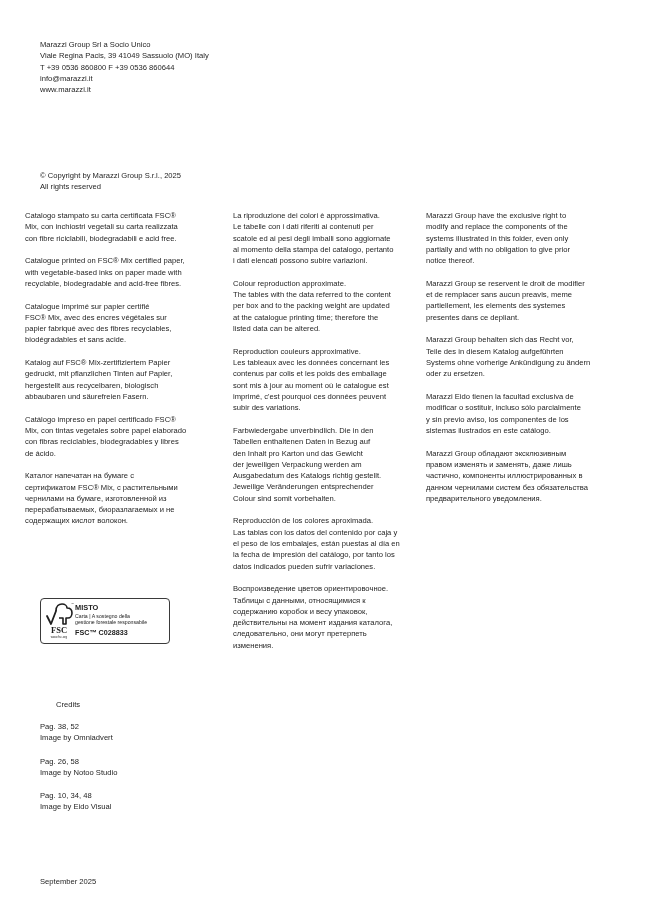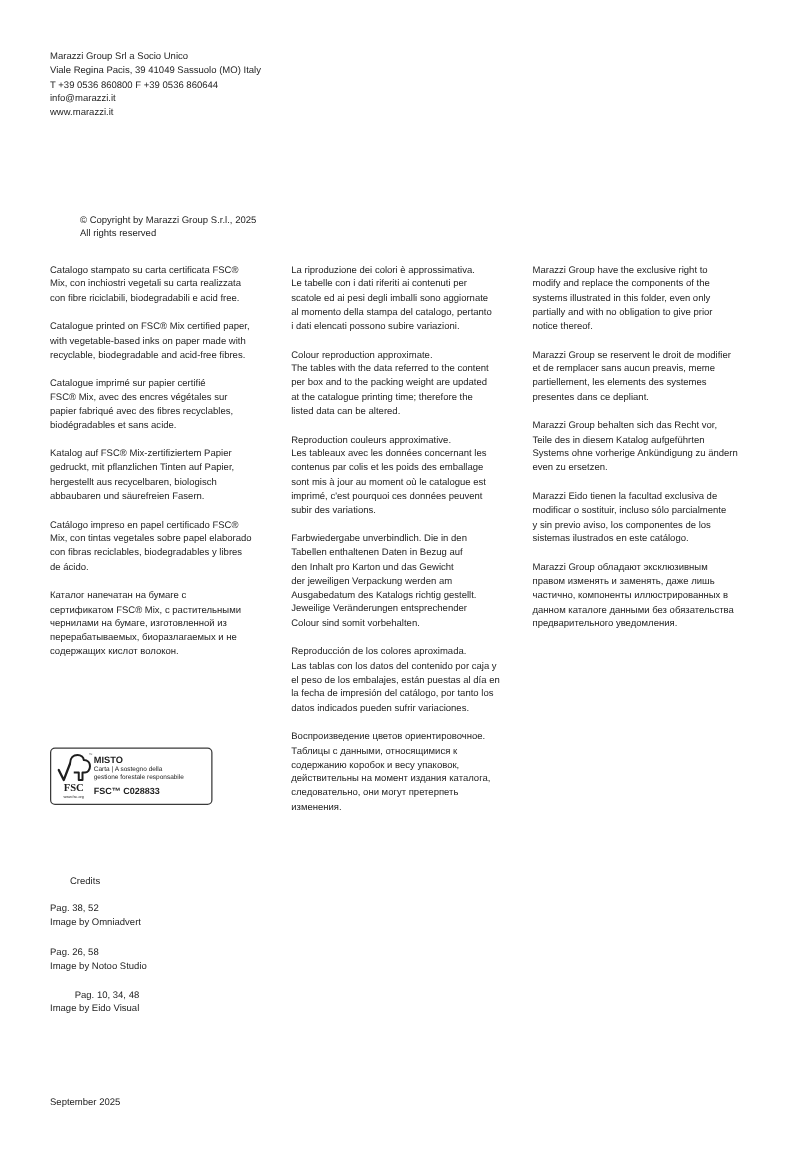--- a/index.html
+++ b/index.html
@@ -17,26 +17,26 @@
       font-size: 7.6px;
       line-height: 11.3px;
       letter-spacing: 0.01px;
     }
     .block {
       position: absolute;
       margin: 0;
     }
     .line { display: block; white-space: nowrap; }
     .company { left: 40px; top: 39px; }
-    .copyright { left: 40px; top: 170px; margin-left: 24px; }
+    .copyright { left: 40px; top: 170px; }
     .col {
       position: absolute;
       top: 210px;
     }
-    .col1 { left: 40px; width: 185px; }
+    .col1 { left: 25px; width: 185px; }
     .col2 { left: 233px; width: 185px; }
     .col3 { left: 426px; width: 190px; }
     .para {
       margin: 0 0 11.4px 0;
     }
     .para .line { white-space: nowrap; }
 
     .fsc-box {
       position: absolute;
       left: 40px;
@@ -81,21 +81,21 @@
       font-weight: bold;
       font-size: 7.2px;
       line-height: 11px;
       margin-top: 1px;
     }
 
     .credits-title { left: 56px; top: 699px; }
     .credit { position: absolute; left: 40px; }
     .credit1 { top: 721px; }
     .credit2 { top: 756px; }
-    .credit3 { top: 790px; text-align: right; }
+    .credit3 { top: 790px; }
     .footer-date { left: 40px; top: 876px; }
   </style>
 </head>
 <body>
 
 <div class="block company">
   <span class="line">Marazzi Group Srl a Socio Unico</span>
   <span class="line">Viale Regina Pacis, 39 41049 Sassuolo (MO) Italy</span>
   <span class="line">T +39 0536 860800 F +39 0536 860644</span>
   <span class="line">info@marazzi.it</span>
@@ -205,33 +205,33 @@
     <p class="para">
       <span class="line">Marazzi Group se reservent le droit de modifier</span>
       <span class="line">et de remplacer sans aucun preavis, meme</span>
       <span class="line">partiellement, les elements des systemes</span>
       <span class="line">presentes dans ce depliant.</span>
     </p>
     <p class="para">
       <span class="line">Marazzi Group behalten sich das Recht vor,</span>
       <span class="line">Teile des in diesem Katalog aufgeführten</span>
       <span class="line">Systems ohne vorherige Ankündigung zu ändern</span>
-      <span class="line">even zu ersetzen.</span>
+      <span class="line">oder zu ersetzen.</span>
     </p>
     <p class="para">
       <span class="line">Marazzi Eido tienen la facultad exclusiva de</span>
       <span class="line">modificar o sostituir, incluso sólo parcialmente</span>
       <span class="line">y sin previo aviso, los componentes de los</span>
       <span class="line">sistemas ilustrados en este catálogo.</span>
     </p>
     <p class="para">
       <span class="line">Marazzi Group обладают эксклюзивным</span>
       <span class="line">правом изменять и заменять, даже лишь</span>
       <span class="line">частично, компоненты иллюстрированных в</span>
-      <span class="line">данном каталоге данными без обязательства</span>
+      <span class="line">данном чернилами систем без обязательства</span>
       <span class="line">предварительного уведомления.</span>
     </p>
   </div>
 
 <div class="fsc-box">
   <svg class="fsc-logo" viewBox="0 0 32 40">
 
     <path d="M3 15 L7 23 L12 10" fill="none" stroke="#1e1e1e" stroke-width="1.8" stroke-linejoin="round" stroke-linecap="round"></path>
     <path d="M12 10 C12 5 15 3 18 3 C21 3 23 5 23 7 C26 7 28 9 28 12 C28 15 26 17 24 17 L22 17 L22 23 L19 23 L19 17 L15 17" fill="none" stroke="#1e1e1e" stroke-width="1.6" stroke-linejoin="round"></path>
     <text x="27" y="4" font-size="3" font-family="Liberation Sans, sans-serif" fill="#1e1e1e">™</text>

